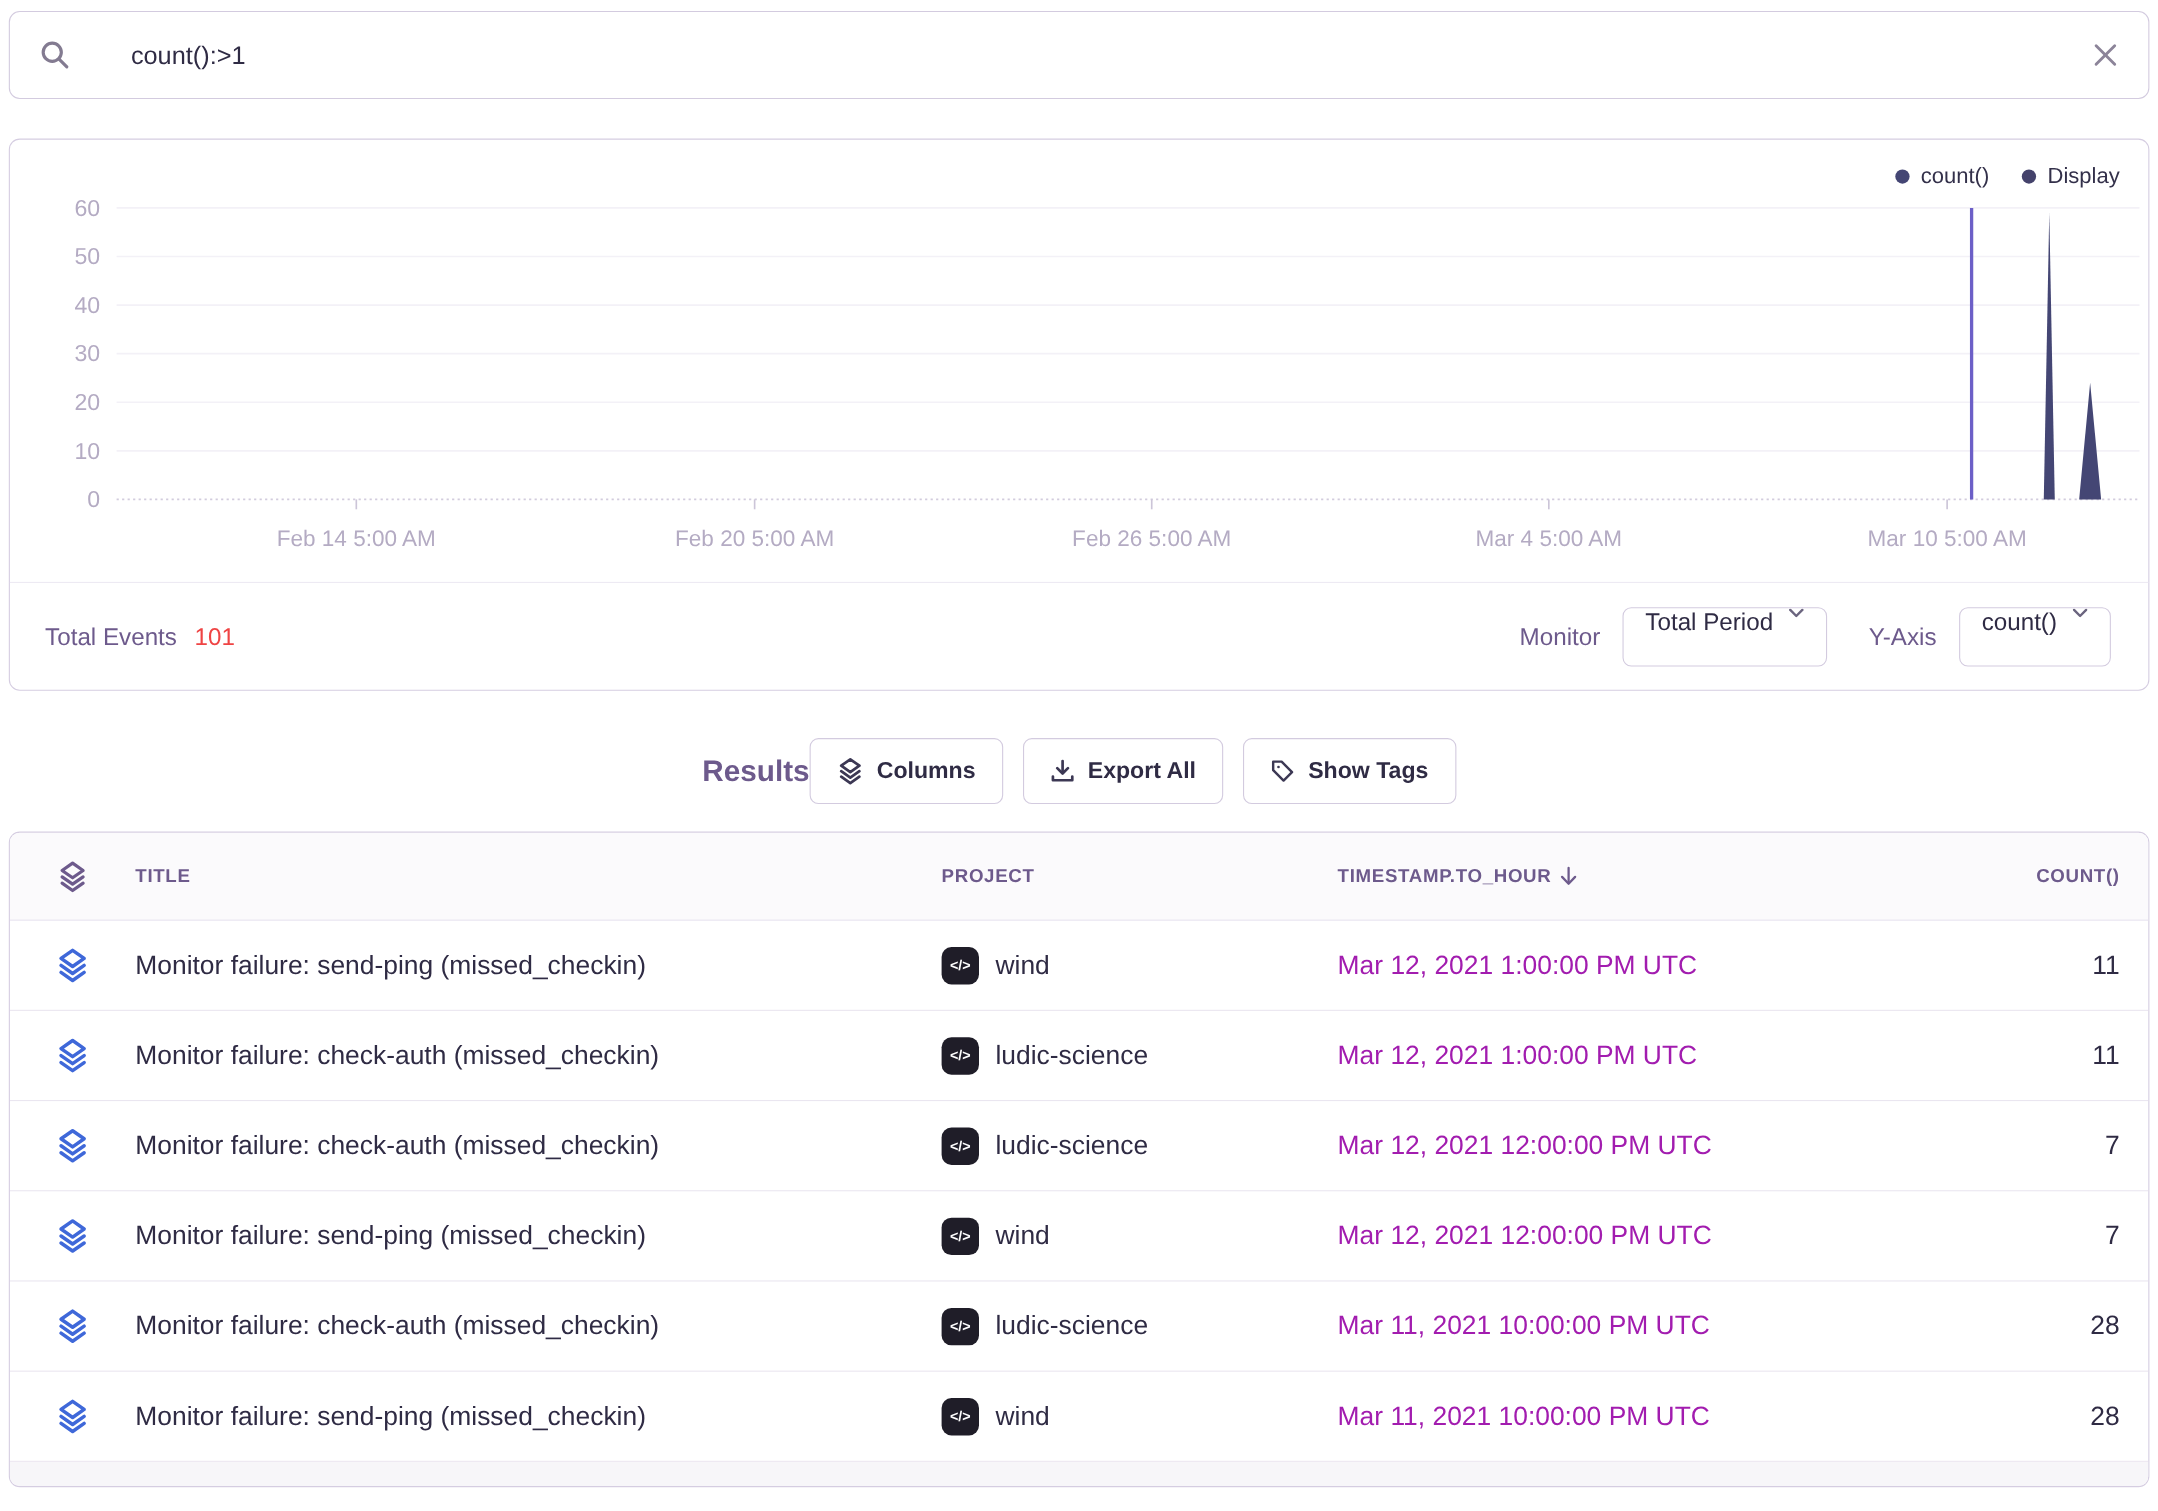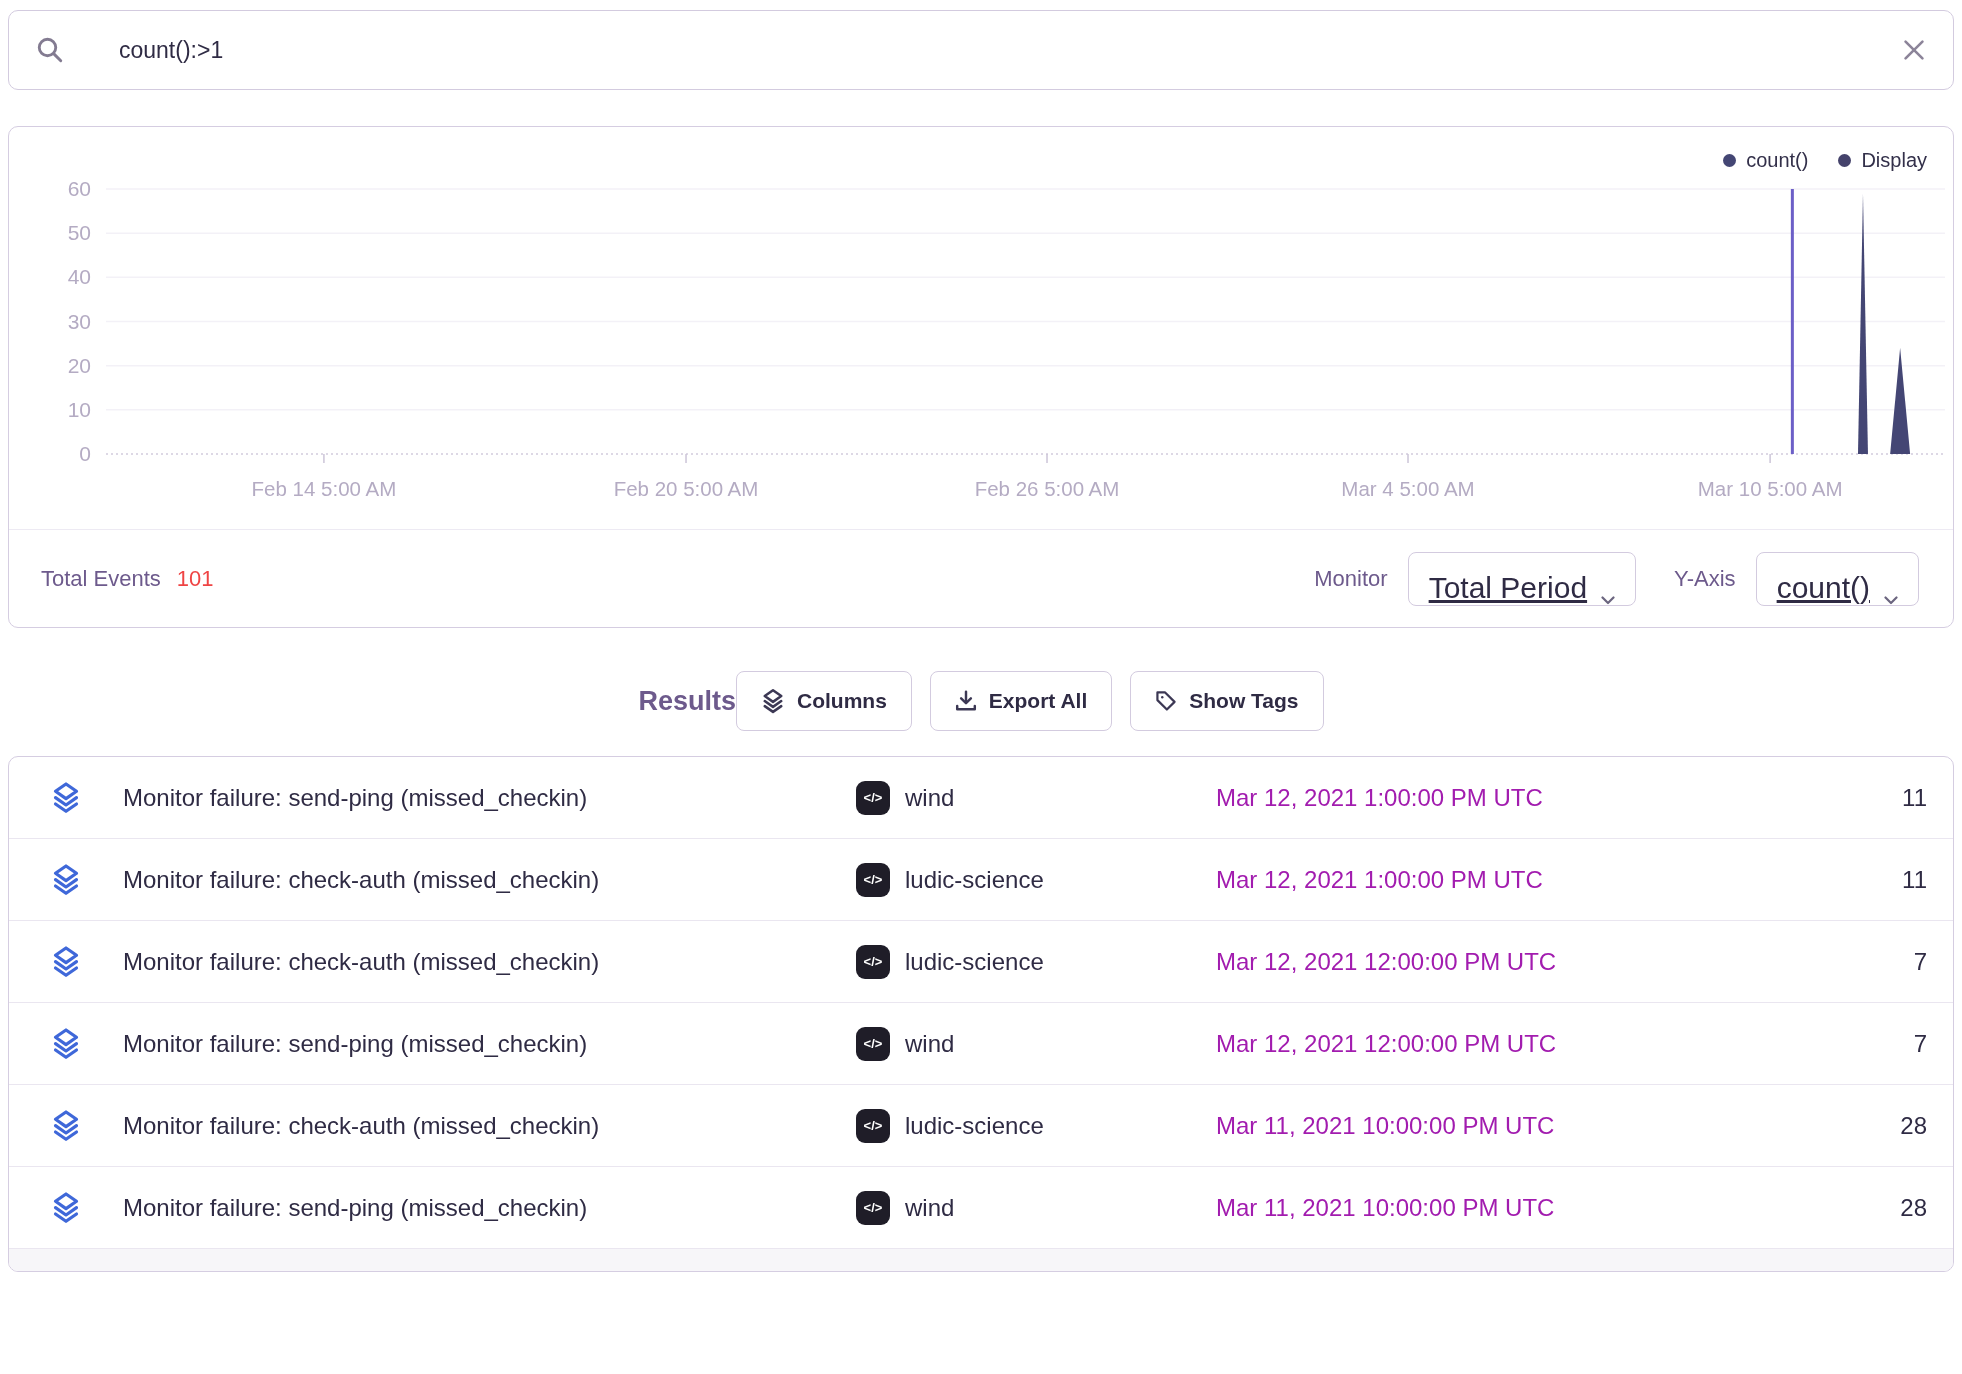--- a/index.html
+++ b/index.html
@@ -44,25 +44,24 @@
     border-top: 1px solid #edeaf3;
     display: flex; align-items: center; justify-content: space-between;
     padding: 0 34px 0 32px;
   }
   .cf-left { display: flex; align-items: baseline; gap: 16px; }
   .cf-label { font-size: 22px; font-weight: normal; color: #6d5a8c; }
   .cf-value { font-size: 22px; color: #ef4444; }
   .cf-right { display: flex; align-items: center; gap: 20px; }
   .cf-gap { margin-left: 18px; }
   .dropdown-btn {
-    display: flex; align-items: flex-end; gap: 14px; height: 54px;
+    display: flex; align-items: flex-start; gap: 14px; height: 54px;
     border: 1.5px solid #d3cbdf; border-radius: 8px; background: #fff;
-    padding: 0 20px; font-size: 30px; color: #2f2b44; cursor: pointer;
+    padding: 0 20px; font-size: 22px; color: #2f2b44; cursor: pointer;
     font-family: "Liberation Sans", sans-serif;
-    text-decoration: underline;
   }
 
   
   .results-row {
     margin-top: 42px; margin-bottom: 24px;
     display: flex; align-items: center; justify-content: center; height: 62px;
   }
   .results-heading { font-size: 27px; font-weight: bold; color: #6d5a8c; }
   .results-actions { display: flex; gap: 18px; }
   .action-btn {
@@ -236,20 +235,45 @@
             <path d="M2.2 2.2 H9.2 L17.8 10.8 L10.8 17.8 L2.2 9.2 Z"></path>
             <circle cx="6.6" cy="6.6" r="1.1" fill="currentColor" stroke="none"></circle>
           </svg>
         </span>
         <span>Show Tags</span>
       </button>
     </div>
   </div>
 
   <div class="table-panel">
+    <div class="tgrid thead">
+      <div class="icon-cell stack-purple">
+        <svg width="28" height="30" viewBox="0 0 24 27">
+            <use href="#icon-stack"></use>
+          </svg>
+      </div>
+      <div class="th">
+        <span>TITLE</span>
+      </div>
+      <div class="th">
+        <span>PROJECT</span>
+      </div>
+      <div class="th">
+        <span>TIMESTAMP.TO_HOUR</span>
+        <span style="display:flex;">
+          <svg width="16" height="19" viewBox="0 0 14 16" fill="none" stroke="#6d5a8c" stroke-width="1.8" stroke-linecap="round" stroke-linejoin="round">
+            <path d="M7 1.5 V13.5"></path>
+              <path d="M1.8 8.6 L7 14 L12.2 8.6"></path>
+          </svg>
+        </span>
+      </div>
+      <div class="th right">
+        <span>COUNT()</span>
+      </div>
+    </div>
 
     <div class="tgrid trow">
       <div class="icon-cell stack-blue">
           <svg width="30" height="33" viewBox="0 0 24 27">
             <use href="#icon-stack"></use>
           </svg>
         </div>
       <div class="td">Monitor failure: send-ping (missed_checkin)</div>
       <div class="td proj">
         <span class="proj-icon">&lt;/&gt;</span>

